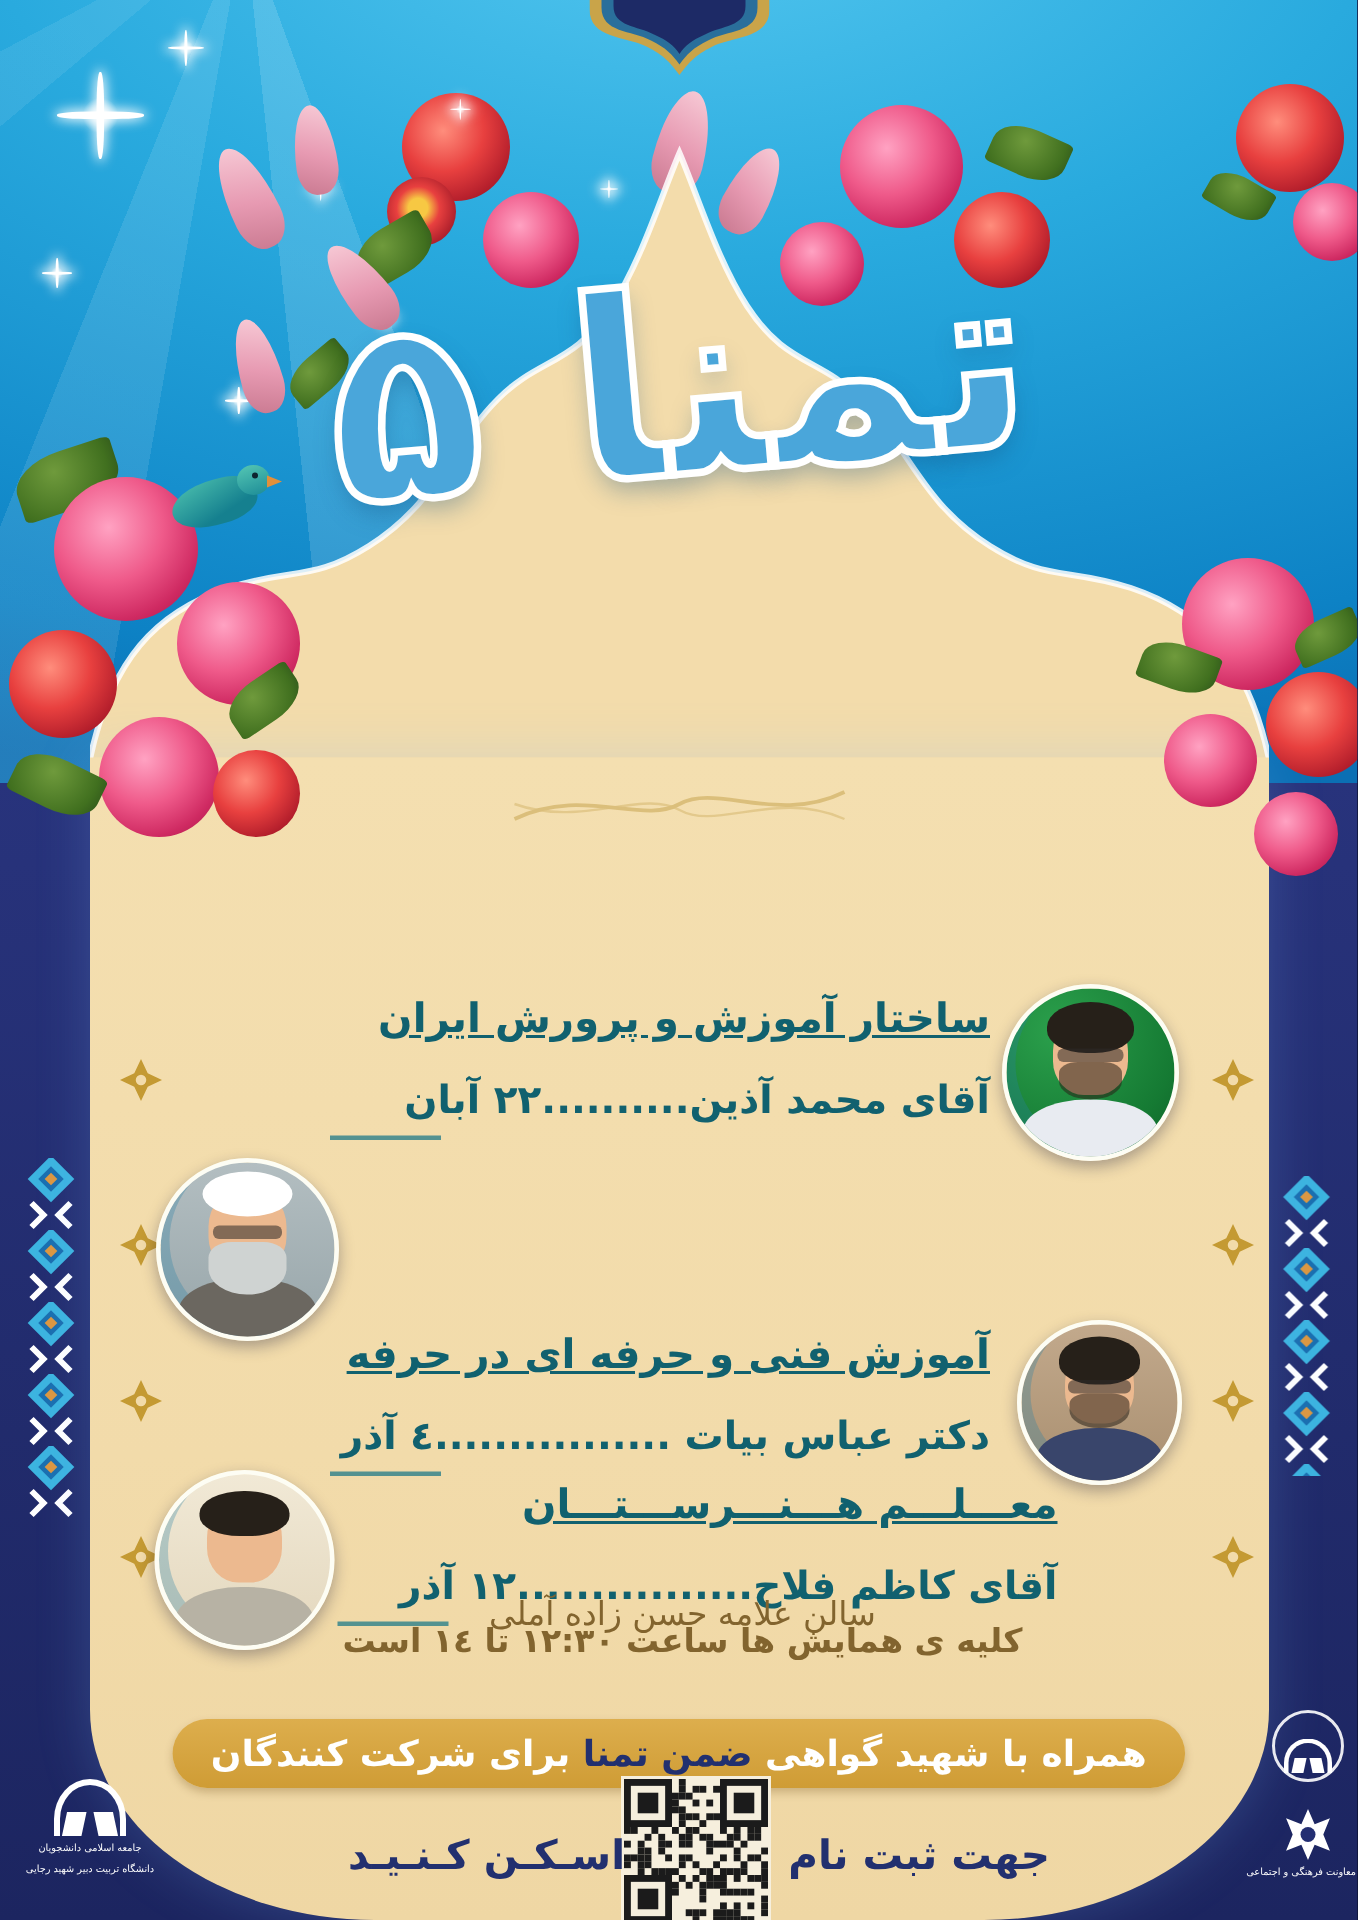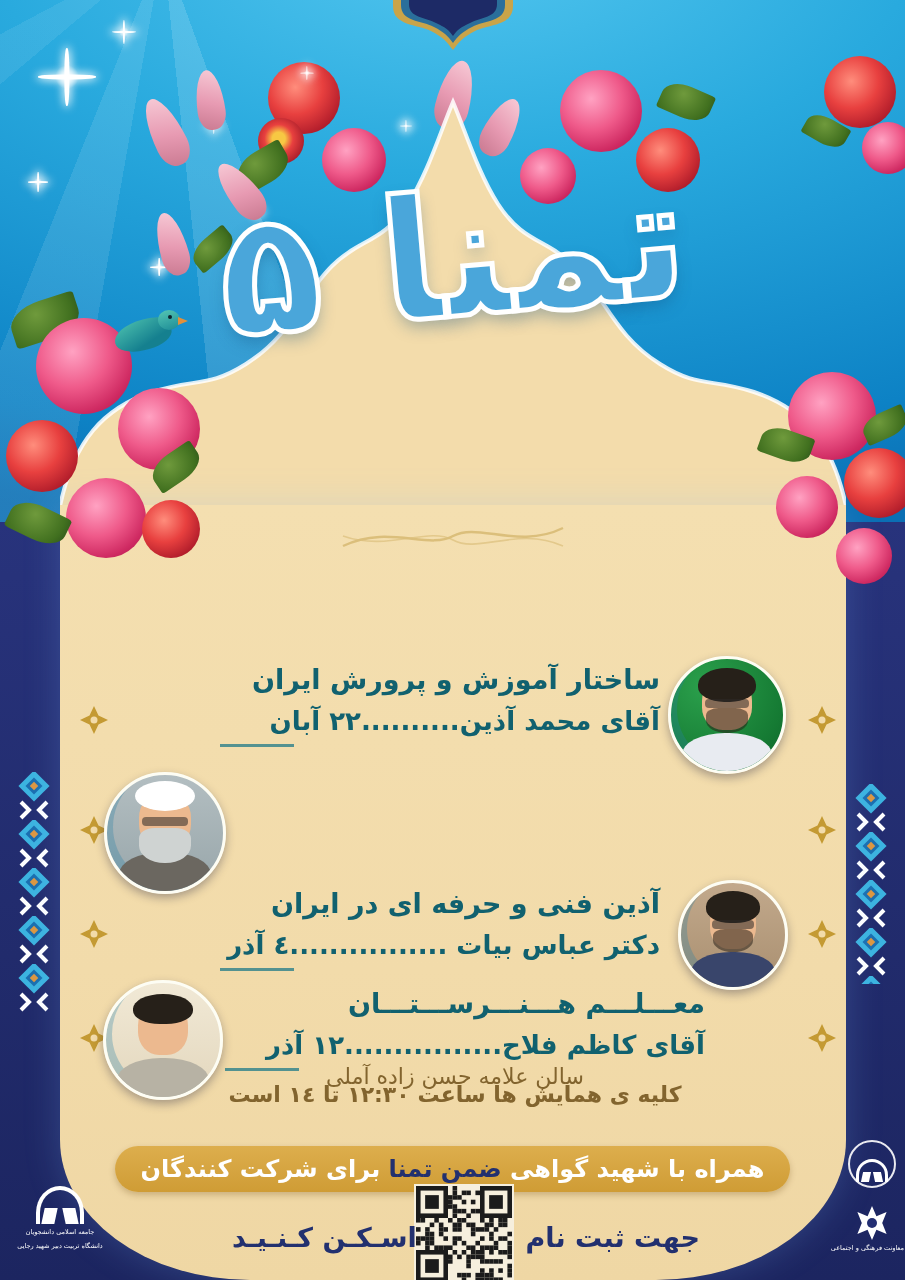--- a/index.html
+++ b/index.html
@@ -54,22 +54,22 @@
     background:linear-gradient(180deg,#ecc367 0%,#ddab43 55%,#d09a33 100%);
     clip-path:polygon(0 0,100% 0,calc(100% - 20px) 50%,100% 100%,0 100%,20px 50%);
     display:flex;align-items:center;justify-content:center;
   }
   .band span{
     font-size:39px;font-weight:bold;letter-spacing:1px;color:#8a6b2a;
     text-shadow:0 2px 0 rgba(247,229,176,.8),0 3px 4px rgba(90,60,10,.35);
   }
   
   .wtext{position:absolute;z-index:5;text-align:right;color:var(--teal_text,#11616f);}
-  .wtext .t1{font-size:27px;font-weight:bold;line-height:1.35;}
-  .wtext .t2{font-size:26px;font-weight:bold;line-height:1.35;margin-top:6px;}
+  .wtext .t1{font-size:27px;font-weight:bold;line-height:1.35;text-decoration:underline;}
+  .wtext .t2{font-size:26px;font-weight:bold;line-height:1.35;margin-top:19px;}
   .wtext .t2::after{content:"";display:block;width:74px;border-bottom:3px solid #2c7f8a;margin:4px auto 0 0;opacity:.8;}
   .photo{
     position:absolute;z-index:5;border-radius:50%;overflow:hidden;
     border:3px solid #fdfdf4;
     box-shadow:inset 6px -6px 0 rgba(40,130,165,.30),0 4px 10px rgba(30,30,60,.35);
   }
   .photo .head{position:absolute;left:28%;top:15%;width:44%;height:48%;background:#ecb98f;border-radius:46% 46% 42% 42%;}
   .photo .hair{position:absolute;left:24%;top:8%;width:52%;height:30%;background:#262019;border-radius:50% 50% 45% 45%;}
   .photo .body{position:absolute;left:10%;bottom:-6%;width:80%;height:40%;border-radius:48% 48% 0 0;}
   .photo .glasses{position:absolute;left:30%;top:36%;width:40%;height:8%;background:rgba(45,42,40,.55);border-radius:4px;}
@@ -260,21 +260,21 @@
 
   <div class="photo av2" style="left:104px;top:772px;width:116px;height:116px">
     <div class="body"></div>
       <div class="head"></div>
       <div class="hair"></div>
       <div class="glasses"></div>
       <div class="beard"></div>
   </div>
 
   <div class="wtext" style="right:245px;top:886px;width:440px">
-    <div class="t1">آذین فنی و حرفه ای در ایران</div>
+    <div class="t1">آموزش فنی و حرفه ای در حرفه</div>
     <div class="t2">دکتر عباس بیات ................٤ آذر</div>
   </div>
   <div class="photo av3" style="left:678px;top:880px;width:104px;height:104px">
     <div class="body"></div>
       <div class="head"></div>
       <div class="hair"></div>
       <div class="glasses"></div>
       <div class="beard"></div>
   </div>
 

